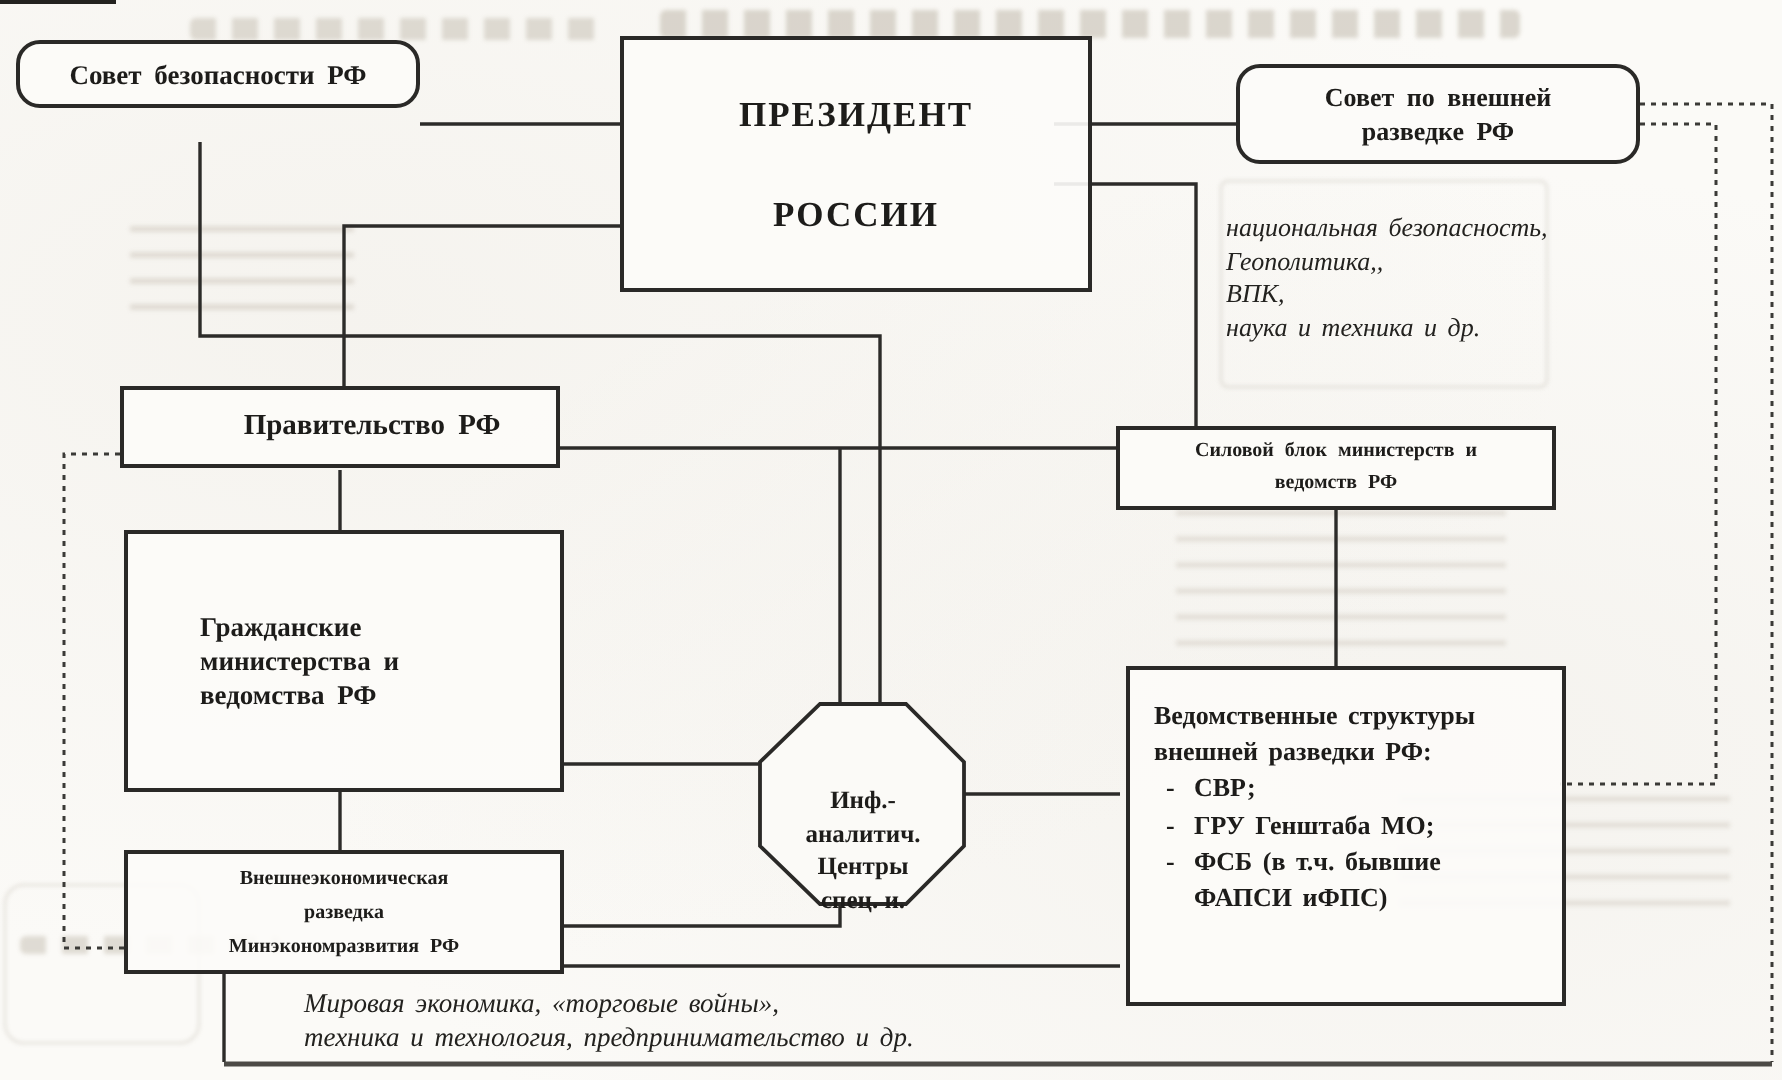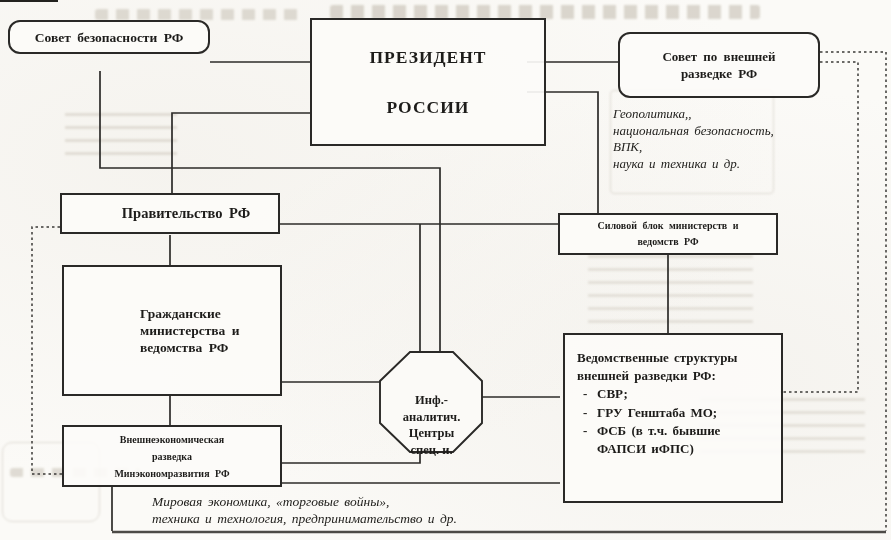--- a/index.html
+++ b/index.html
@@ -99,30 +99,30 @@
 
   <div class="node rounded" style="left:8px;top:20px;width:202px;height:34px;">
     <span class="ln">Совет безопасности РФ</span>
   </div>
 
   <div class="node president" style="left:310px;top:18px;width:236px;height:128px;gap:24px;">
     <span class="ln">ПРЕЗИДЕНТ</span>
     <span class="ln">РОССИИ</span>
   </div>
 
-  <div class="node rounded" style="left:618px;top:32px;width:202px;height:66px;font-size:13px;">
+  <div class="node rounded" style="left:618px;top:32px;width:202px;height:50px;font-size:13px;">
     <span class="ln">Совет по внешней</span>
     <span class="ln">разведке РФ</span>
   </div>
 
   <div class="node" style="left:60px;top:193px;width:220px;height:41px;font-size:14.5px;padding-left:32px;">
     <span class="ln">Правительство РФ</span>
   </div>
 
-  <div class="node" style="left:62px;top:265px;width:220px;height:131px;text-align:left;padding-left:76px;">
+  <div class="node" style="left:62px;top:265px;width:220px;height:131px;text-align:left;padding-left:36px;">
     <span class="ln">Гражданские</span>
     <span class="ln">министерства и</span>
     <span class="ln">ведомства РФ</span>
   </div>
 
   <div class="node" style="left:62px;top:425px;width:220px;height:62px;font-size:10px;line-height:17px;">
     <span class="ln">Внешнеэкономическая</span>
     <span class="ln">разведка</span>
     <span class="ln">Минэкономразвития РФ</span>
   </div>
@@ -150,22 +150,22 @@
   </div>
 
   <div class="octa-label" style="left:384px;top:364px;width:95px;margin-top:28px;">
     <span class="ln" style="display:block;">Инф.-</span>
     <span class="ln" style="display:block;">аналитич.</span>
     <span class="ln" style="display:block;">Центры</span>
     <span class="ln" style="display:block;">спец. и.</span>
   </div>
 
   <div class="annot" style="left:613px;top:106px;width:185px;">
+    <span class="ln">национальная безопасность,</span>
     <span class="ln">Геополитика,,</span>
-    <span class="ln">национальная безопасность,</span>
     <span class="ln">ВПК,</span>
     <span class="ln">наука и техника и др.</span>
   </div>
 
   <div class="annot" style="left:152px;top:493px;width:400px;font-size:13.5px;line-height:17px;">
     <span class="ln">Мировая экономика, «торговые войны»,</span>
     <span class="ln">техника и технология, предпринимательство и др.</span>
   </div>
 
 </div>

